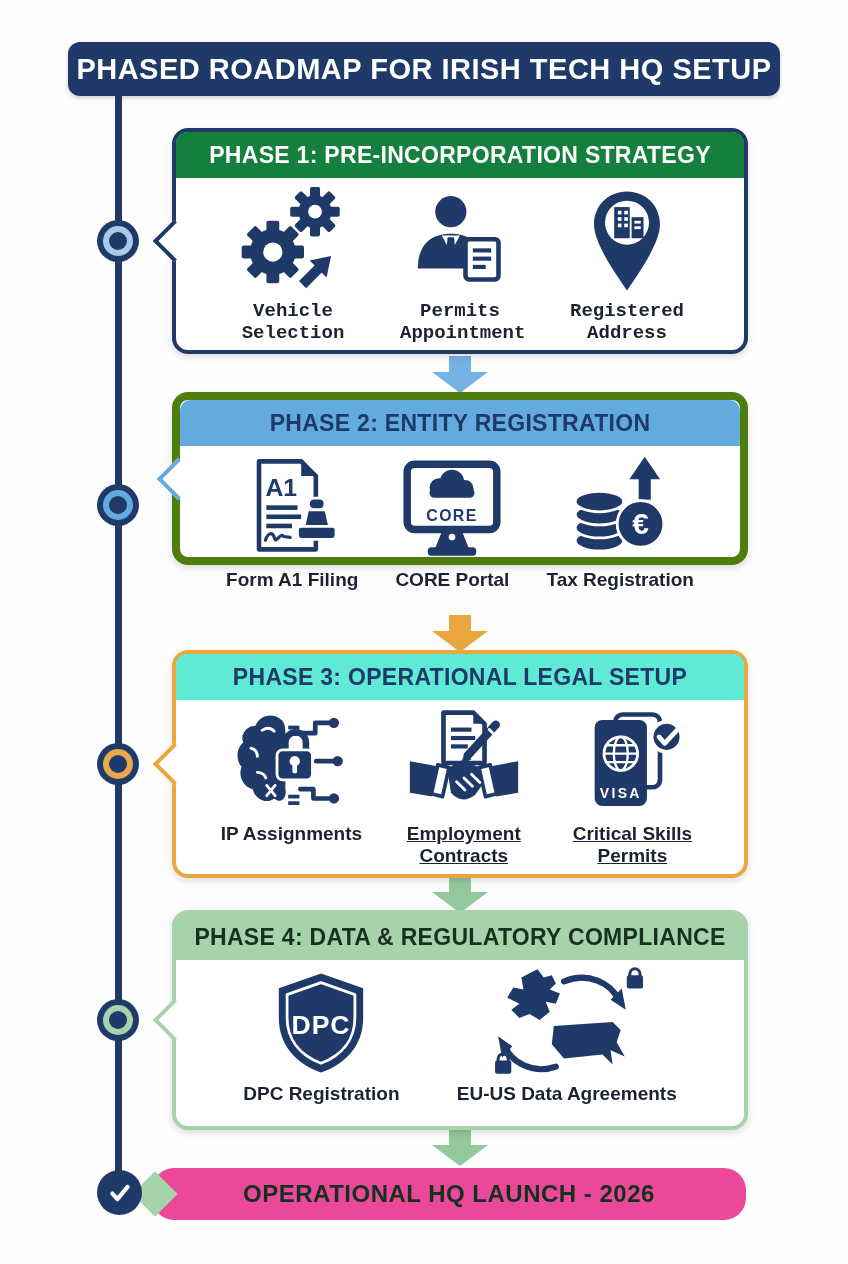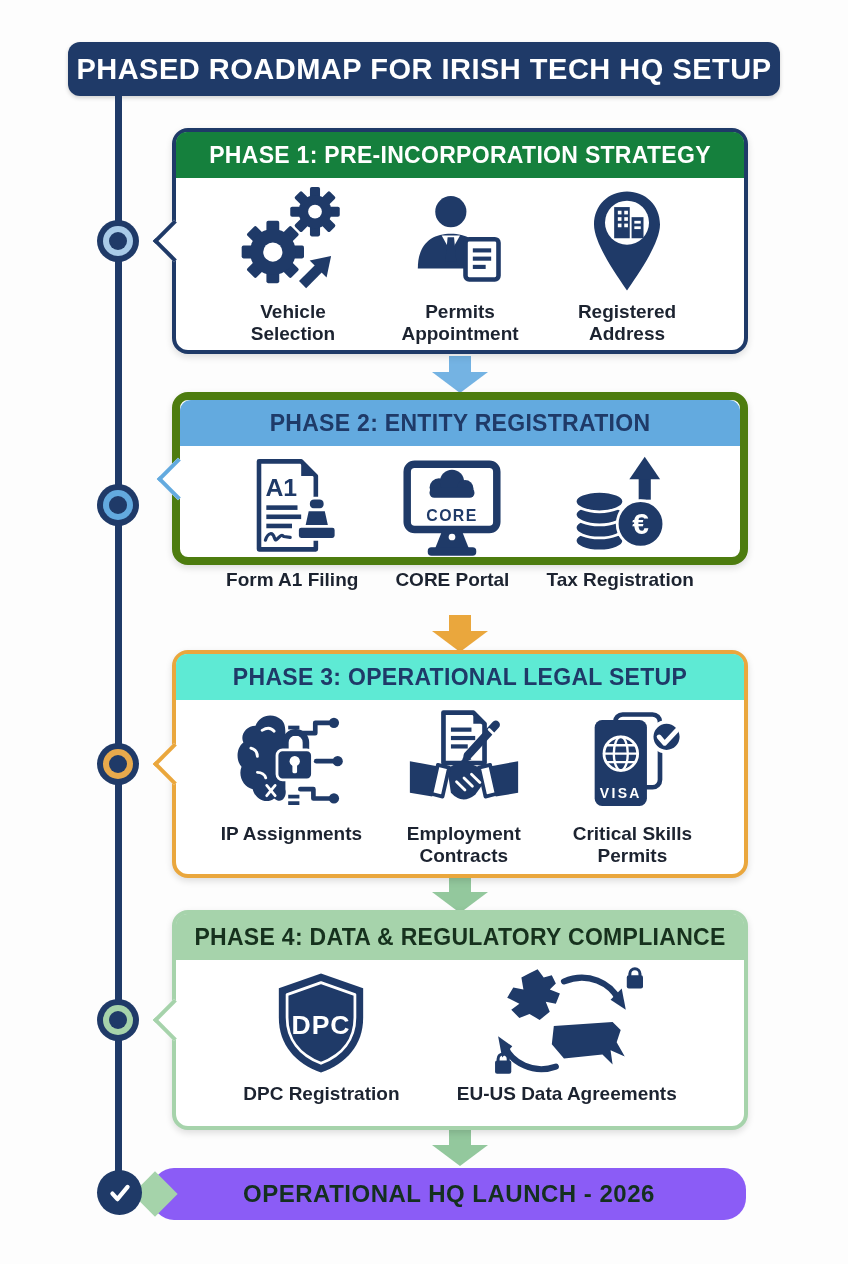--- a/index.html
+++ b/index.html
@@ -51,34 +51,34 @@
   .phase1 .notch{border-left:4px solid #1f3a68;border-bottom:4px solid #1f3a68;}
   .phase2 .notch{border-left:4px solid #63aadf;border-bottom:4px solid #63aadf;}
   .phase3 .notch{border-left:4px solid #eaa73d;border-bottom:4px solid #eaa73d;}
   .phase4 .notch{border-left:4px solid #a6d3ab;border-bottom:4px solid #a6d3ab;}
   .items{display:flex;justify-content:space-evenly;align-items:flex-start;padding:6px 10px 0 10px;}
   .item{display:flex;flex-direction:column;align-items:center;}
   .icon{height:114px;display:flex;align-items:center;justify-content:center;}
   .label{
     font-size:19px;font-weight:bold;color:#1c2330;text-align:center;line-height:1.15;margin-top:3px;
   }
-  .wrap-narrow{max-width:120px;}
-  .wrap-mid{max-width:134px;}
+  .wrap-narrow{max-width:120px;font-family:Liberation Mono, monospace;}
+  .wrap-mid{max-width:134px;text-decoration:underline;}
   .one-line{white-space:nowrap;}
   
   .arrow{position:absolute;left:432px;width:56px;z-index:0;}
   .arrow .stem{width:22px;height:16px;margin:0 auto;}
   .arrow .head{width:0;height:0;border-left:28px solid transparent;border-right:28px solid transparent;}
   .a-blue .stem{background:#74b3e3}.a-blue .head{border-top:21px solid #74b3e3}
   .a-orange .stem{background:#eaa73d}.a-orange .head{border-top:21px solid #eaa73d}
   .a-green .stem{background:#93c89d}.a-green .head{border-top:21px solid #93c89d}
   .arrow1{top:356px}.arrow2{top:615px}.arrow3{top:876px}.arrow4{top:1129px}
   
   .footer-banner{
-    position:absolute;left:152px;top:1168px;width:594px;height:52px;background:#8b5cf6;
+    position:absolute;left:152px;top:1168px;width:594px;height:52px;background:#ec4899;
     border-radius:22px;display:flex;align-items:center;justify-content:center;
     font-size:24px;font-weight:bold;color:#14301f;letter-spacing:.5px;white-space:nowrap;z-index:1;
   }
   .footer-notch{
     position:absolute;left:-13px;top:50%;width:32px;height:32px;background:#a5d3aa;
     transform:translateY(-50%) rotate(45deg);z-index:0;
   }
   
   .icn .f{fill:#1f3a68}
   .icn .w{fill:#ffffff}

